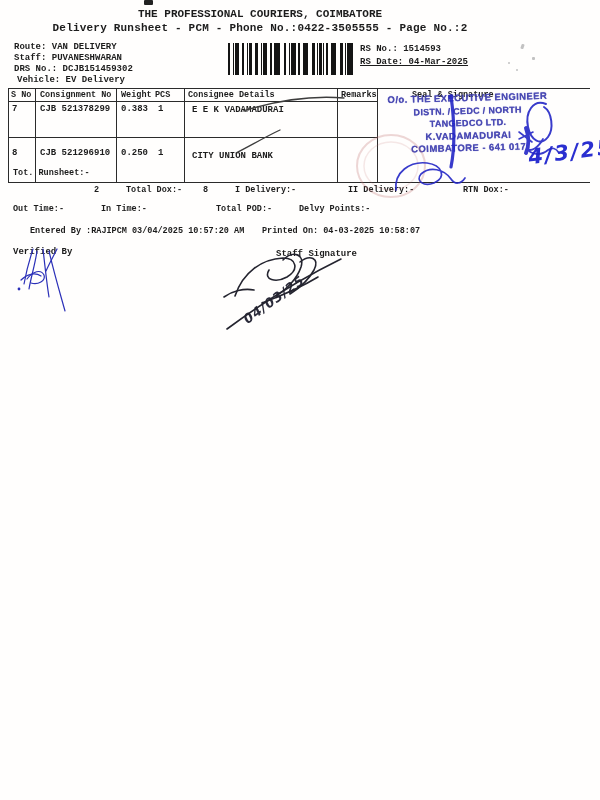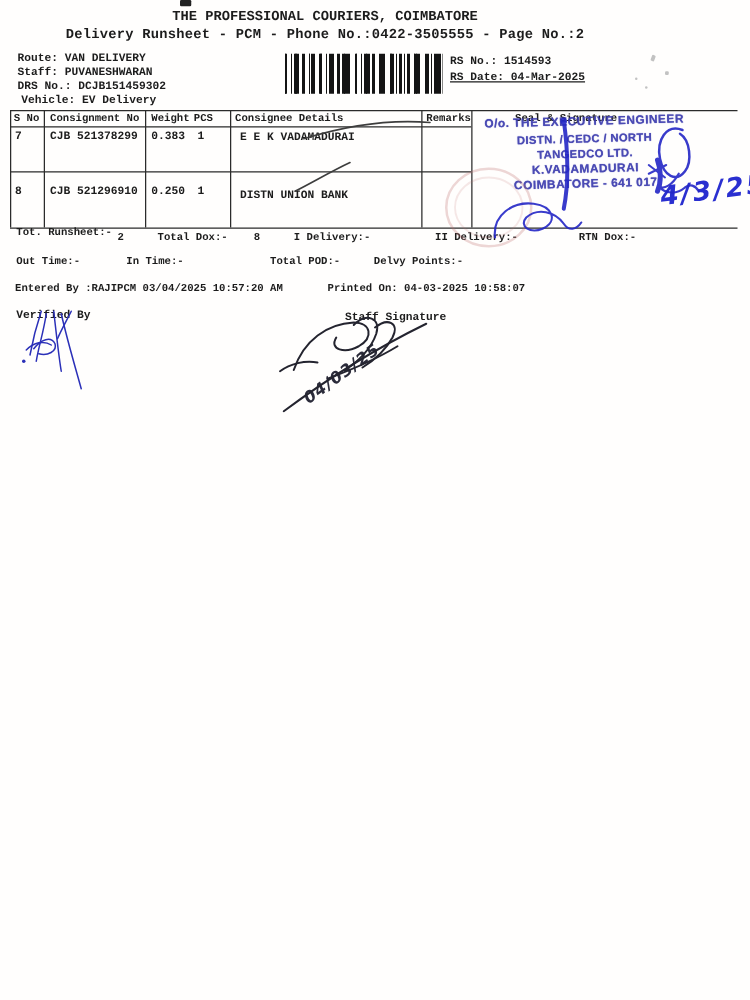--- a/index.html
+++ b/index.html
@@ -77,46 +77,46 @@
   <div class="abs mono fs9" style="left:12px;top:104px;">7</div>
   <div class="abs mono fs9" style="left:40px;top:104px;">CJB 521378299</div>
   <div class="abs mono fs9" style="left:121px;top:104px;">0.383</div>
   <div class="abs mono fs9" style="left:158px;top:104px;">1</div>
   <div class="abs mono fs9" style="left:192px;top:105px;">E E K VADAMADURAI</div>
 
   <div class="abs mono fs9" style="left:12px;top:148px;">8</div>
   <div class="abs mono fs9" style="left:40px;top:148px;">CJB 521296910</div>
   <div class="abs mono fs9" style="left:121px;top:148px;">0.250</div>
   <div class="abs mono fs9" style="left:158px;top:148px;">1</div>
-  <div class="abs mono fs9" style="left:192px;top:151px;">DISTN UNION BANK</div>
+  <div class="abs mono fs9" style="left:192px;top:151px;">CITY UNION BANK</div>
 
   <div class="stamp">
     <div class="st1">O/o. THE EXECUTIVE ENGINEER</div>
     <div class="st2">DISTN. / CEDC / NORTH</div>
     <div class="st2">TANGEDCO LTD.</div>
     <div class="st1">K.VADAMADURAI</div>
     <div class="st1">COIMBATORE - 641 017</div>
   </div>
 
   <div class="hand-blue" style="left:528px;top:140px;font-size:21px;letter-spacing:2px;transform:rotate(-7deg);">4/3/25</div>
 
-  <div class="abs mono fs85" style="left:13px;top:181px;">Tot. Runsheet:-</div>
+  <div class="abs mono fs85" style="left:13px;top:168px;">Tot. Runsheet:-</div>
   <div class="abs mono fs85" style="left:94px;top:185px;">2</div>
   <div class="abs mono fs85" style="left:126px;top:185px;">Total Dox:-</div>
   <div class="abs mono fs85" style="left:203px;top:185px;">8</div>
   <div class="abs mono fs85" style="left:235px;top:185px;">I Delivery:-</div>
   <div class="abs mono fs85" style="left:348px;top:185px;">II Delivery:-</div>
   <div class="abs mono fs85" style="left:463px;top:185px;">RTN Dox:-</div>
 
   <div class="abs mono fs85" style="left:13px;top:204px;">Out Time:-</div>
   <div class="abs mono fs85" style="left:101px;top:204px;">In Time:-</div>
   <div class="abs mono fs85" style="left:216px;top:204px;">Total POD:-</div>
   <div class="abs mono fs85" style="left:299px;top:204px;">Delvy Points:-</div>
 
-  <div class="abs mono fs85" style="left:12px;top:226px;">Entered By :RAJIPCM 03/04/2025 10:57:20 AM</div>
+  <div class="abs mono fs85" style="left:30px;top:226px;">Entered By :RAJIPCM 03/04/2025 10:57:20 AM</div>
   <div class="abs mono fs85" style="left:262px;top:226px;">Printed On: 04-03-2025 10:58:07</div>
 
   <div class="abs mono fs9" style="left:13px;top:247px;">Verified By</div>
   <div class="abs mono fs9" style="left:276px;top:249px;">Staff Signature</div>
 
   <div class="hand-dark" style="left:238px;top:292px;font-size:13px;transform:rotate(-36deg);letter-spacing:1px;">04/03/25</div>
 
   <svg class="overlay" width="600" height="800" viewBox="0 0 600 800">
 
     <g>

